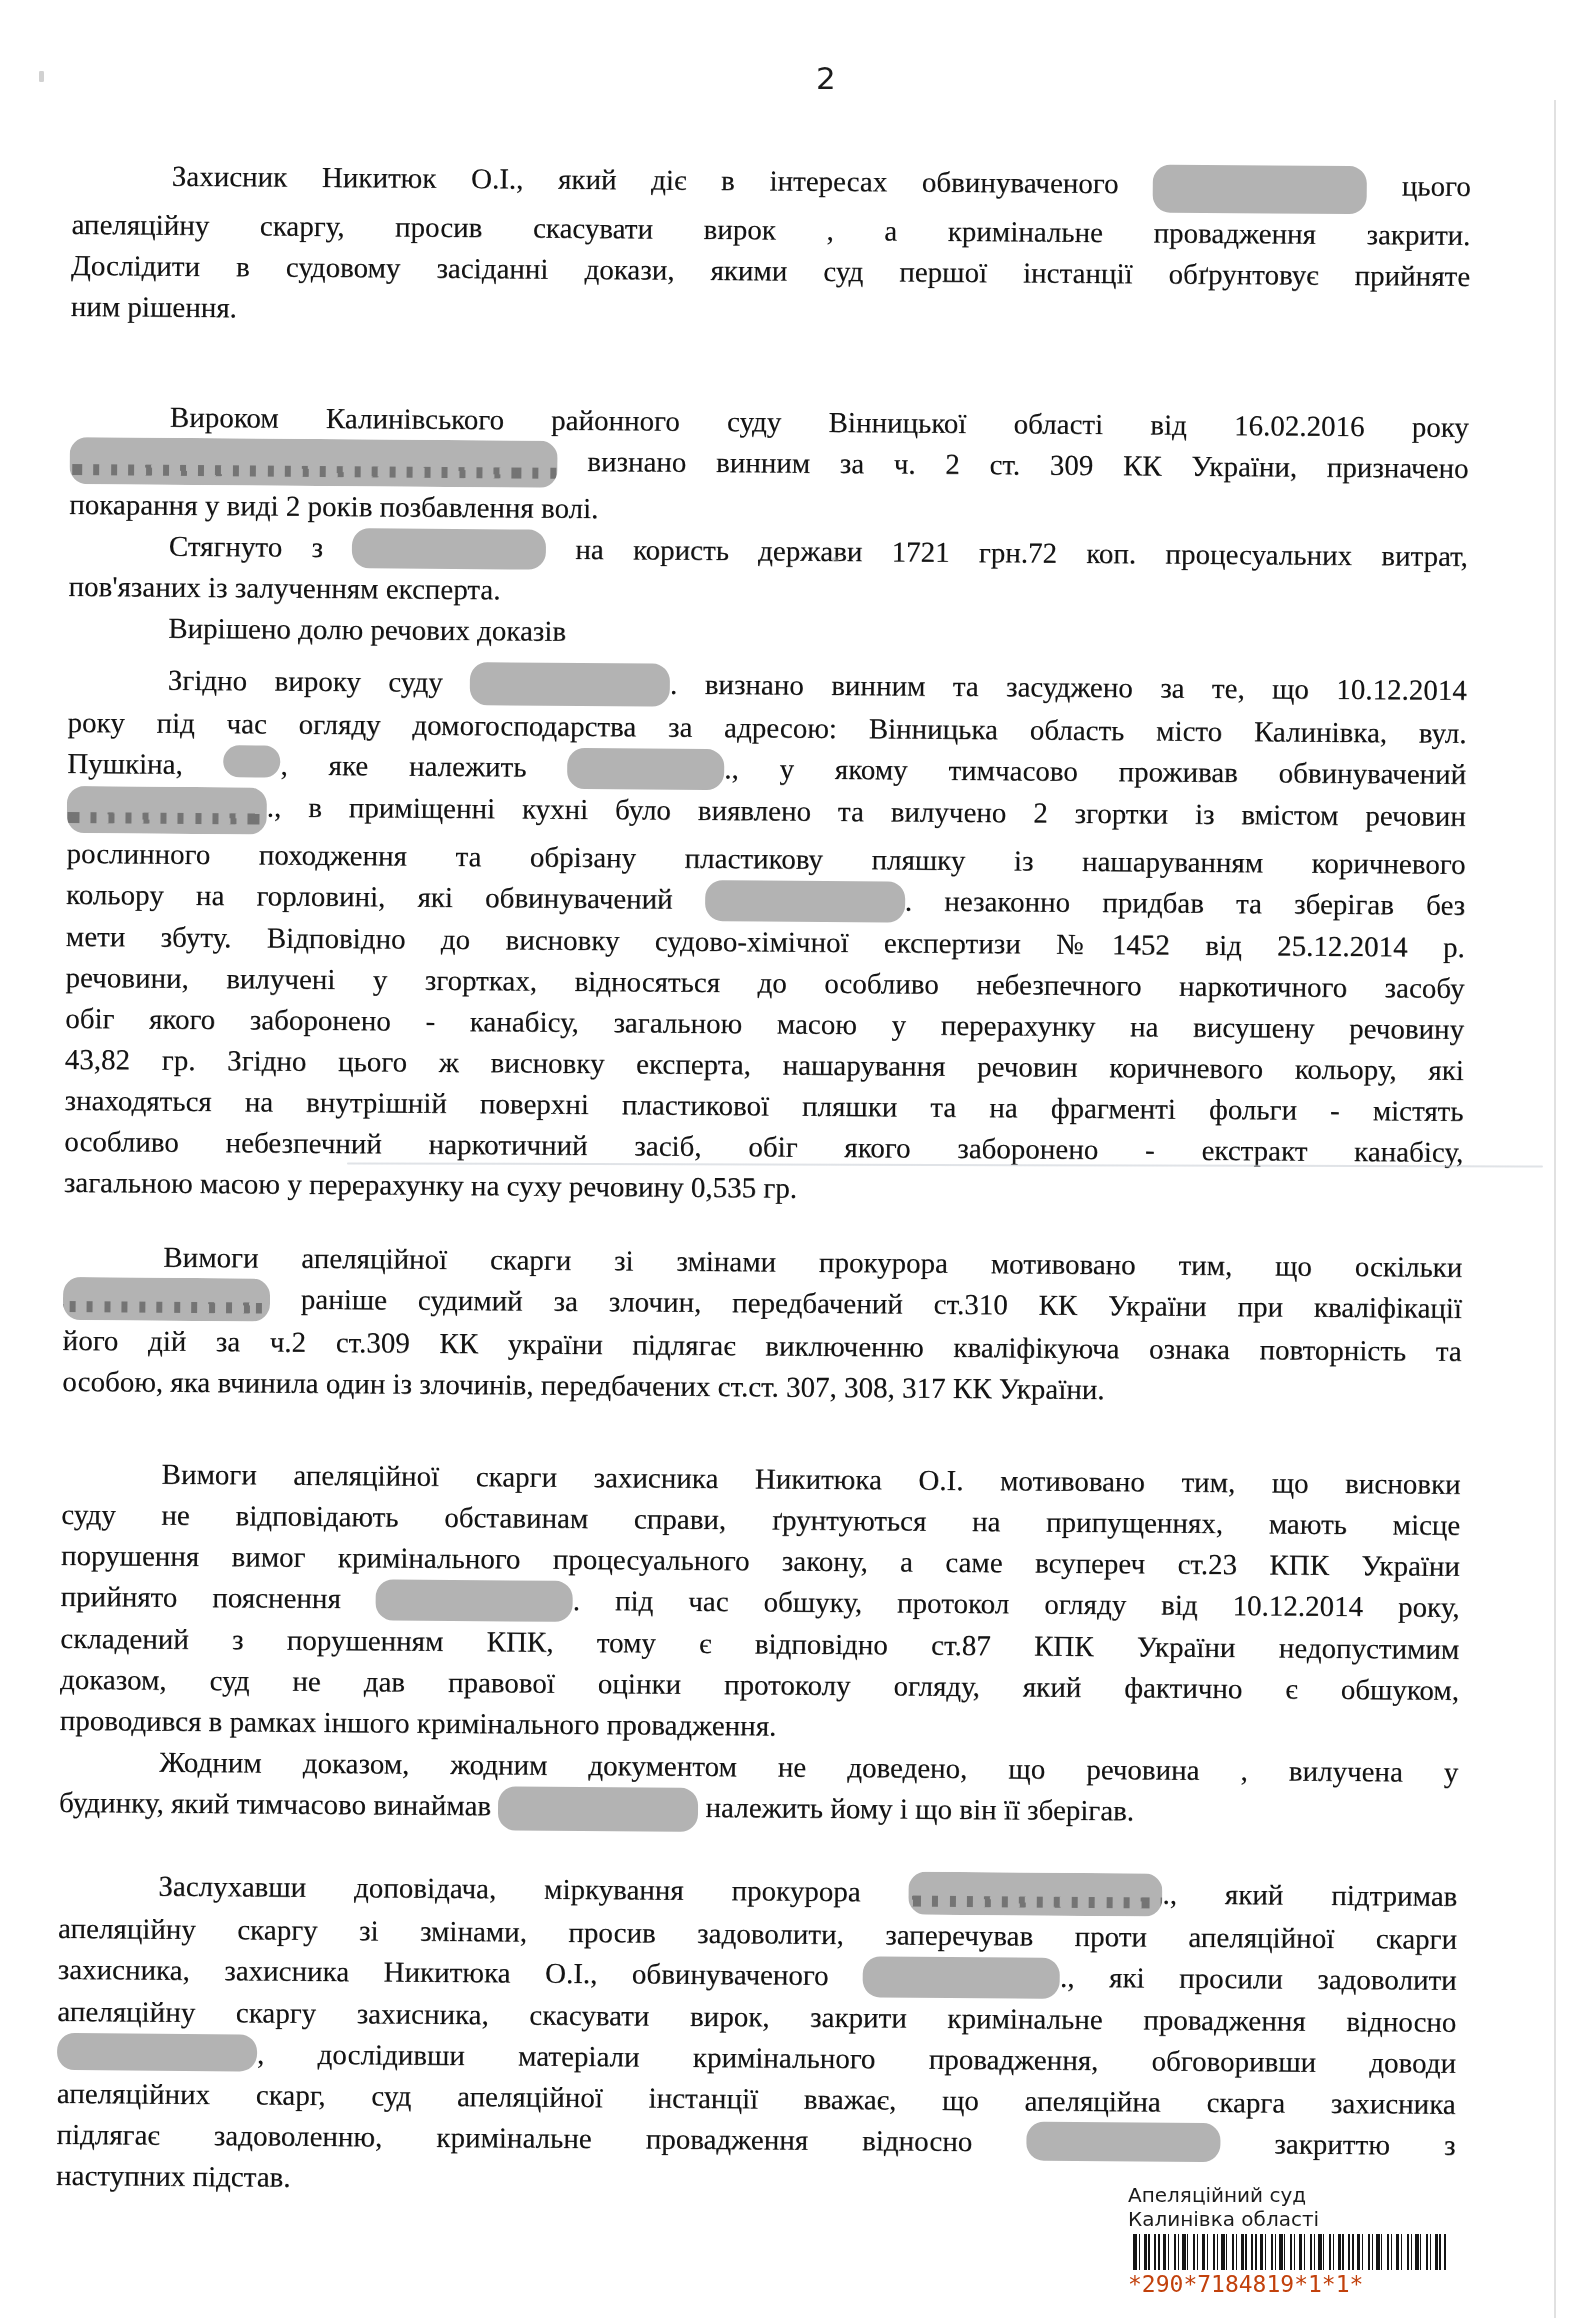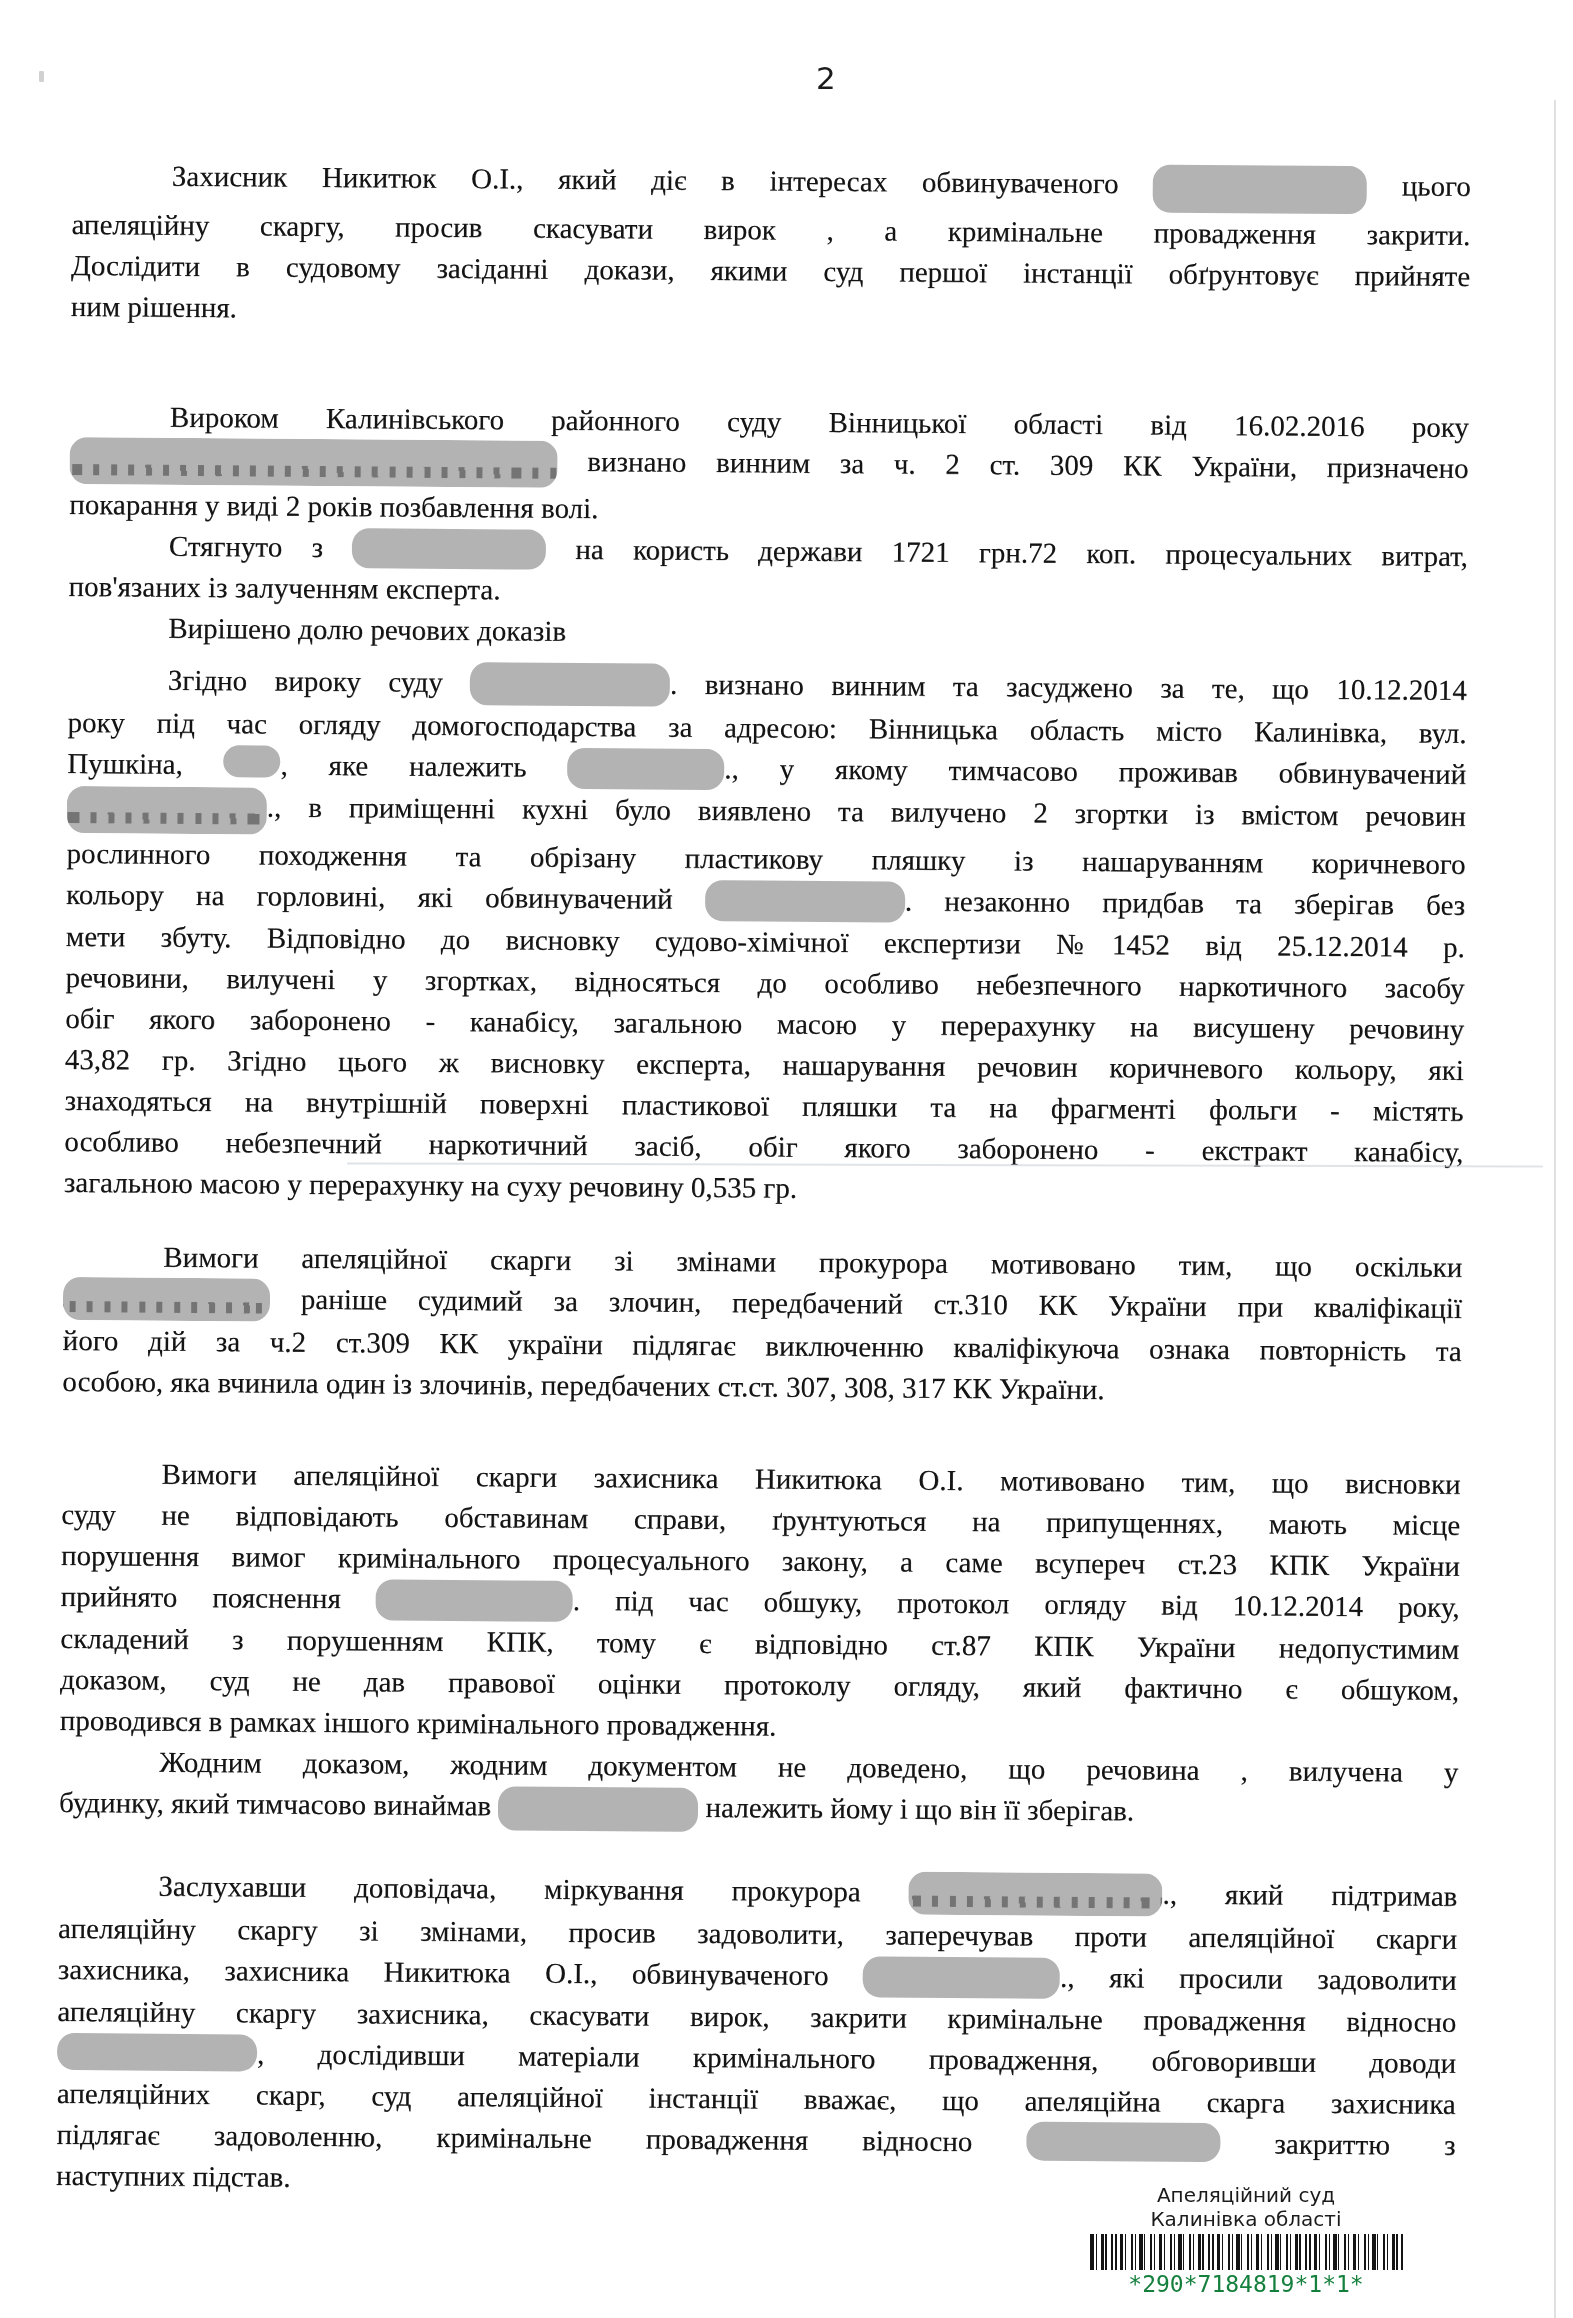--- a/index.html
+++ b/index.html
@@ -66,39 +66,39 @@
   }
   .speck1 {
     left:39px; top:71px; width:5.3px; height:10.7px;
     background:#9a9a9a; opacity:0.45; border-radius:1.3px;
   }
   .speck2 {
     left:832px; top:557px; width:6.7px; height:5.3px;
     background:#aaaaaa; opacity:0.5; border-radius:50%;
   }
   .footer-stamp {
-    position:absolute; left:1085px; top:2183px; width:322px;
-    text-align:center;
+    position:absolute; left:1128px; top:2183px; width:322px;
+    text-align:left;
     font-family:"DejaVu Sans", sans-serif;
     color:#1b1b1b;
   }
   .stamp-line { font-size:20px; line-height:24px; }
   .barcode {
     margin:2.7px auto 0; width:309px; height:36px;
     background:repeating-linear-gradient(90deg,
       #141414 0px,  #141414 2px,  #ffffff 2px,  #ffffff 4px,
       #141414 4px,  #141414 5.3px,  #ffffff 5.3px,  #ffffff 8.7px,
       #141414 8.7px, #141414 12px, #ffffff 12px, #ffffff 13.4px,
       #141414 13.4px, #141414 14.7px, #ffffff 14.7px, #ffffff 19.4px);
     border-left:2.7px solid #141414;
     border-right:2.7px solid #141414;
   }
   .barcode-text {
     font-family:"DejaVu Sans Mono", monospace;
-    font-size:23px; margin-top:1.3px; color:#15803d;
+    font-size:23px; margin-top:1.3px; color:#c2410c;
   }
 </style>
 </head>
 <body>
 
 <div class="page">
   <div class="page-number">2</div>
 
   <div class="text-block">
       <div class="paragraph">

